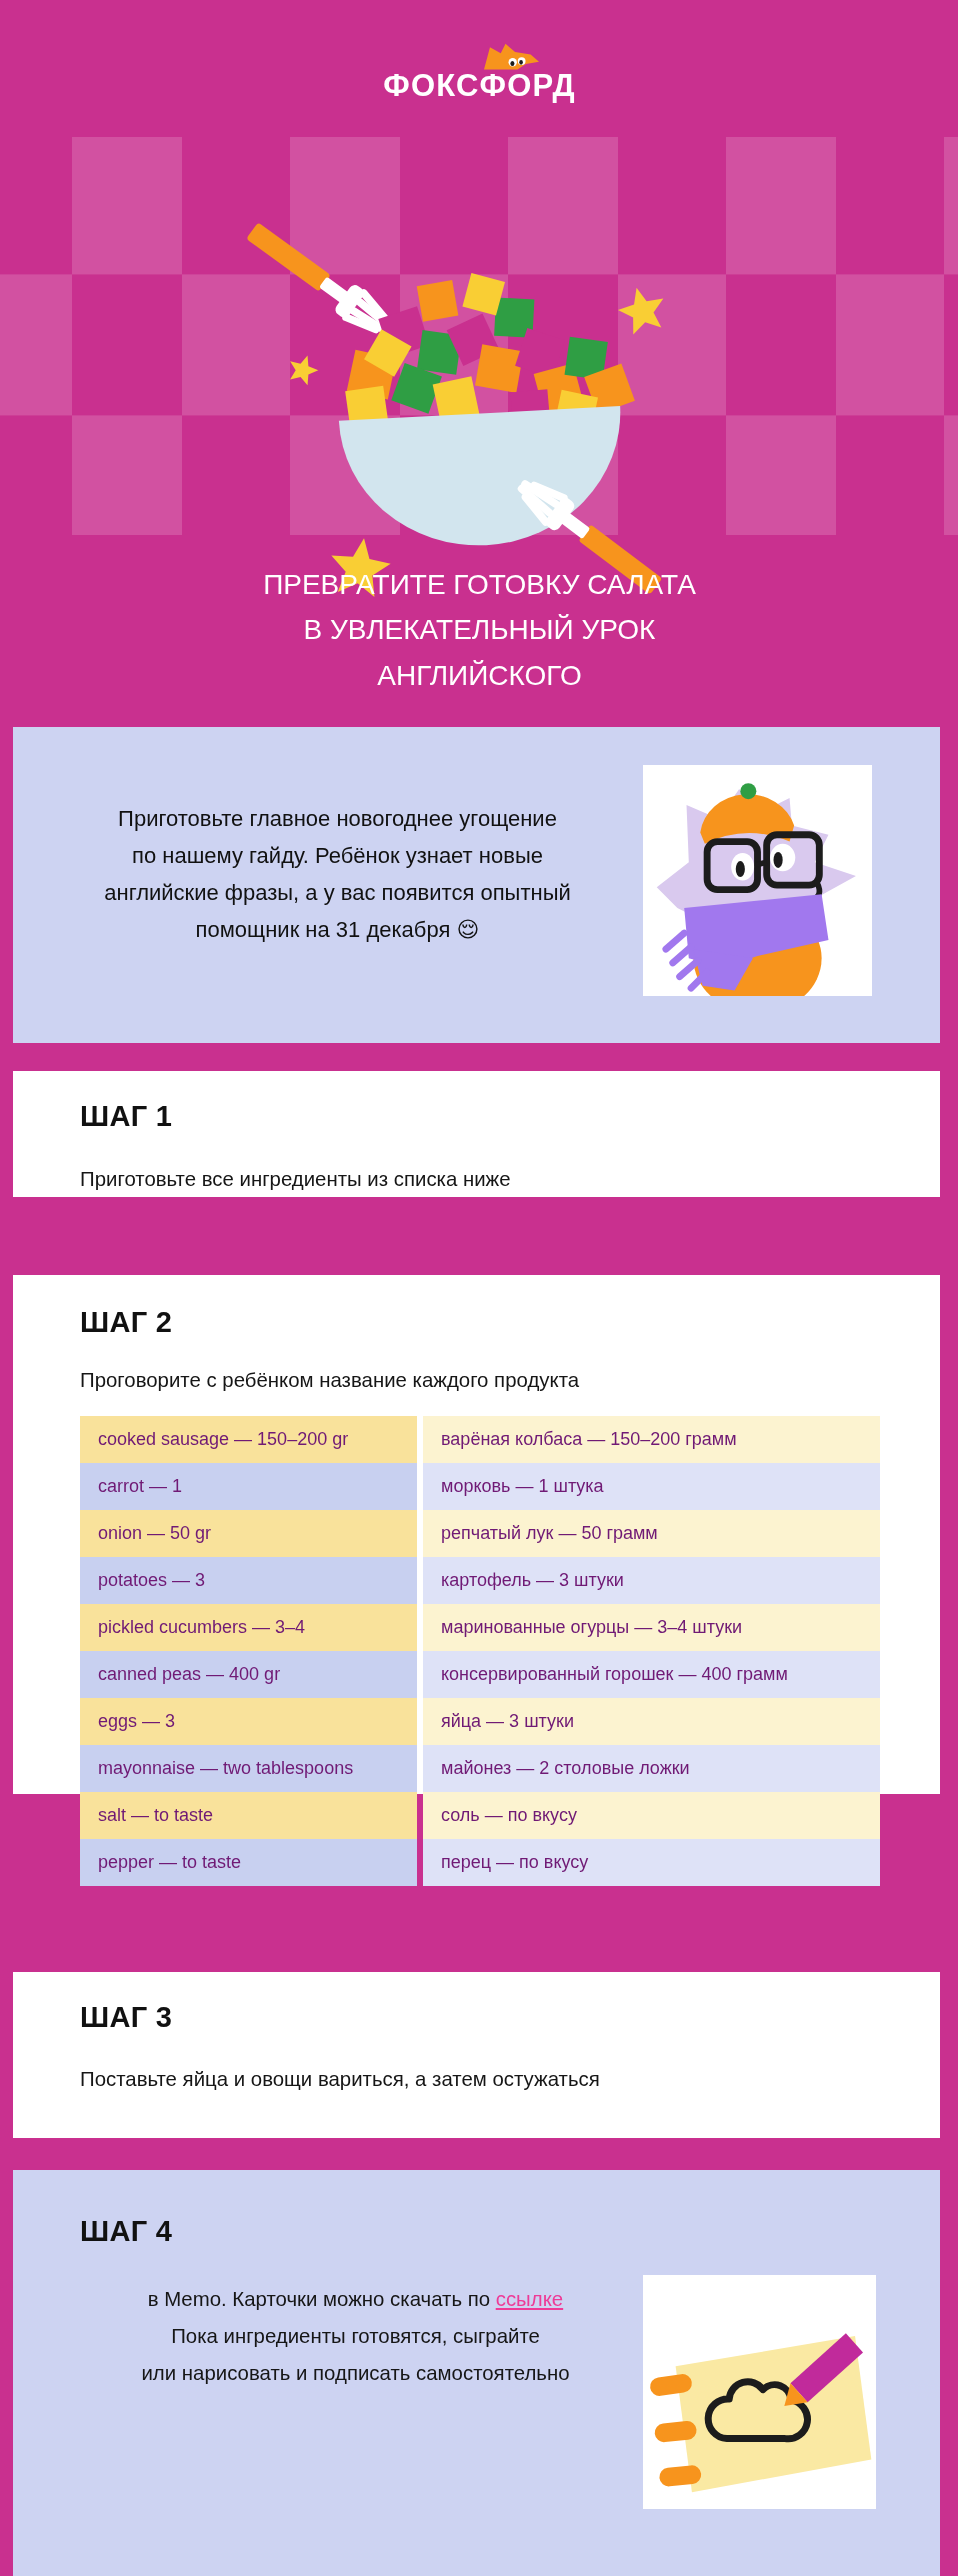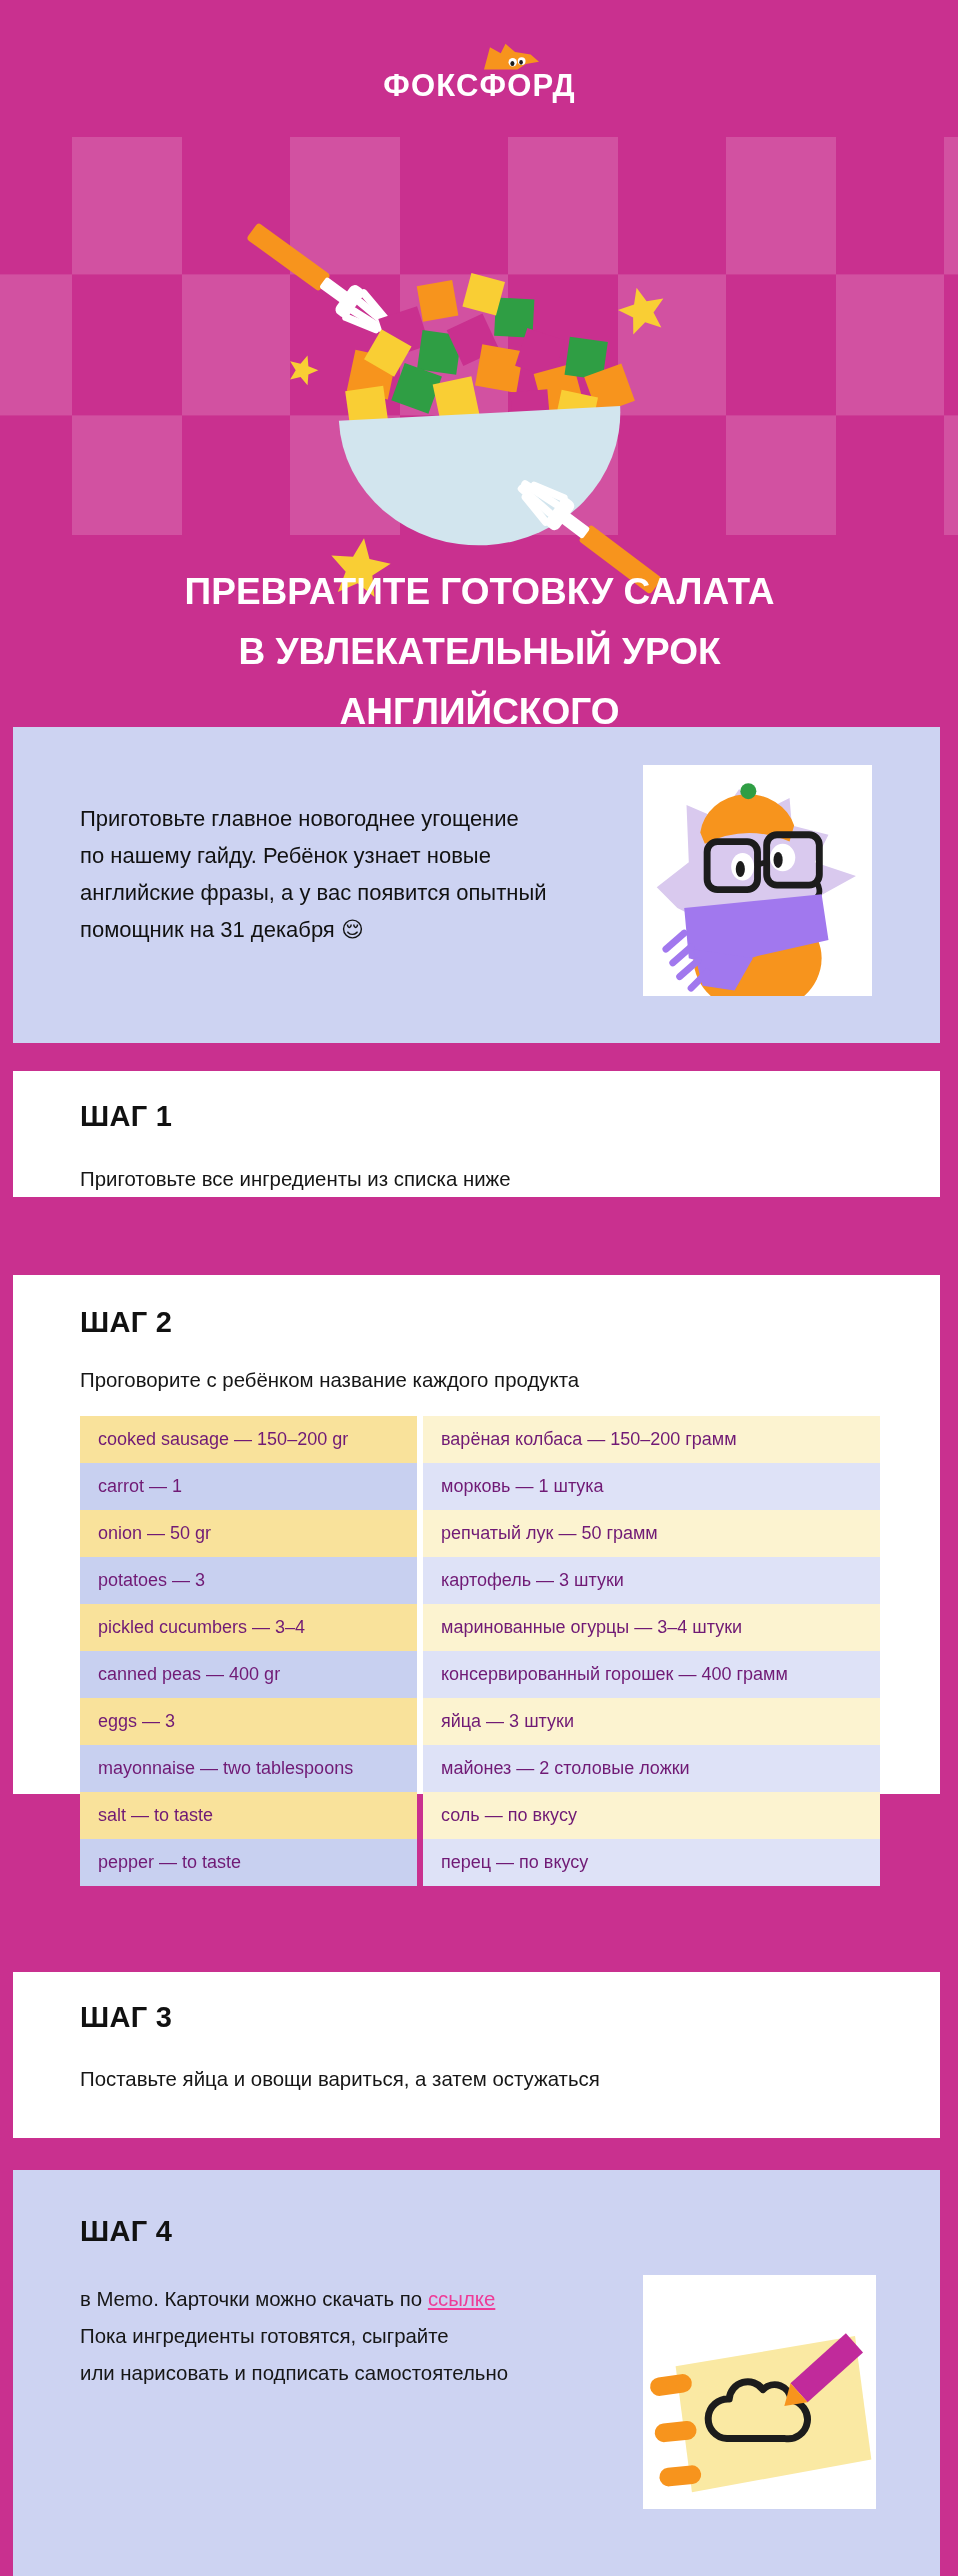--- a/index.html
+++ b/index.html
@@ -12,23 +12,23 @@
     background-size:218px 282px;background-position:-37px -3.6px;}
 
   
   .logo{position:absolute;left:0;top:68px;width:100%;text-align:center;}
   .logo-text{font-size:31px;font-weight:800;color:#ffffff;letter-spacing:1.2px;}
   .fox{position:absolute;left:calc(50% + 4.8px);top:-25px;width:55px;height:29px;}
 
   .hero-svg{position:absolute;left:0;top:0;width:959px;height:815px;pointer-events:none;}
 
   .hero-title{position:absolute;left:0;top:562px;width:100%;text-align:center;
-    font-size:37px;line-height:1.62;font-weight:700;color:#ffffff;}
-
-  .card{position:absolute;left:13px;width:927px;}
+    font-size:28px;line-height:1.62;font-weight:400;color:#ffffff;}
+
+  .card{position:absolute;left:13px;width:927px;text-align:center;}
   .card-intro{top:727px;height:316px;background:#cdd3f2;}
   .card-step1{top:1071px;height:126px;background:#ffffff;}
   .card-step2{top:1275px;height:519px;background:#ffffff;}
   .card-step3{top:1972px;height:166px;background:#ffffff;}
   .card-step4{top:2170px;height:451px;background:#cdd3f2;}
 
   .intro-text{position:absolute;left:67px;top:73px;width:515px;
     font-size:22px;line-height:37px;color:#111111;}
   .img-box{position:absolute;background:#ffffff;}
   .intro-img{left:630px;top:38px;width:229px;height:231px;}

